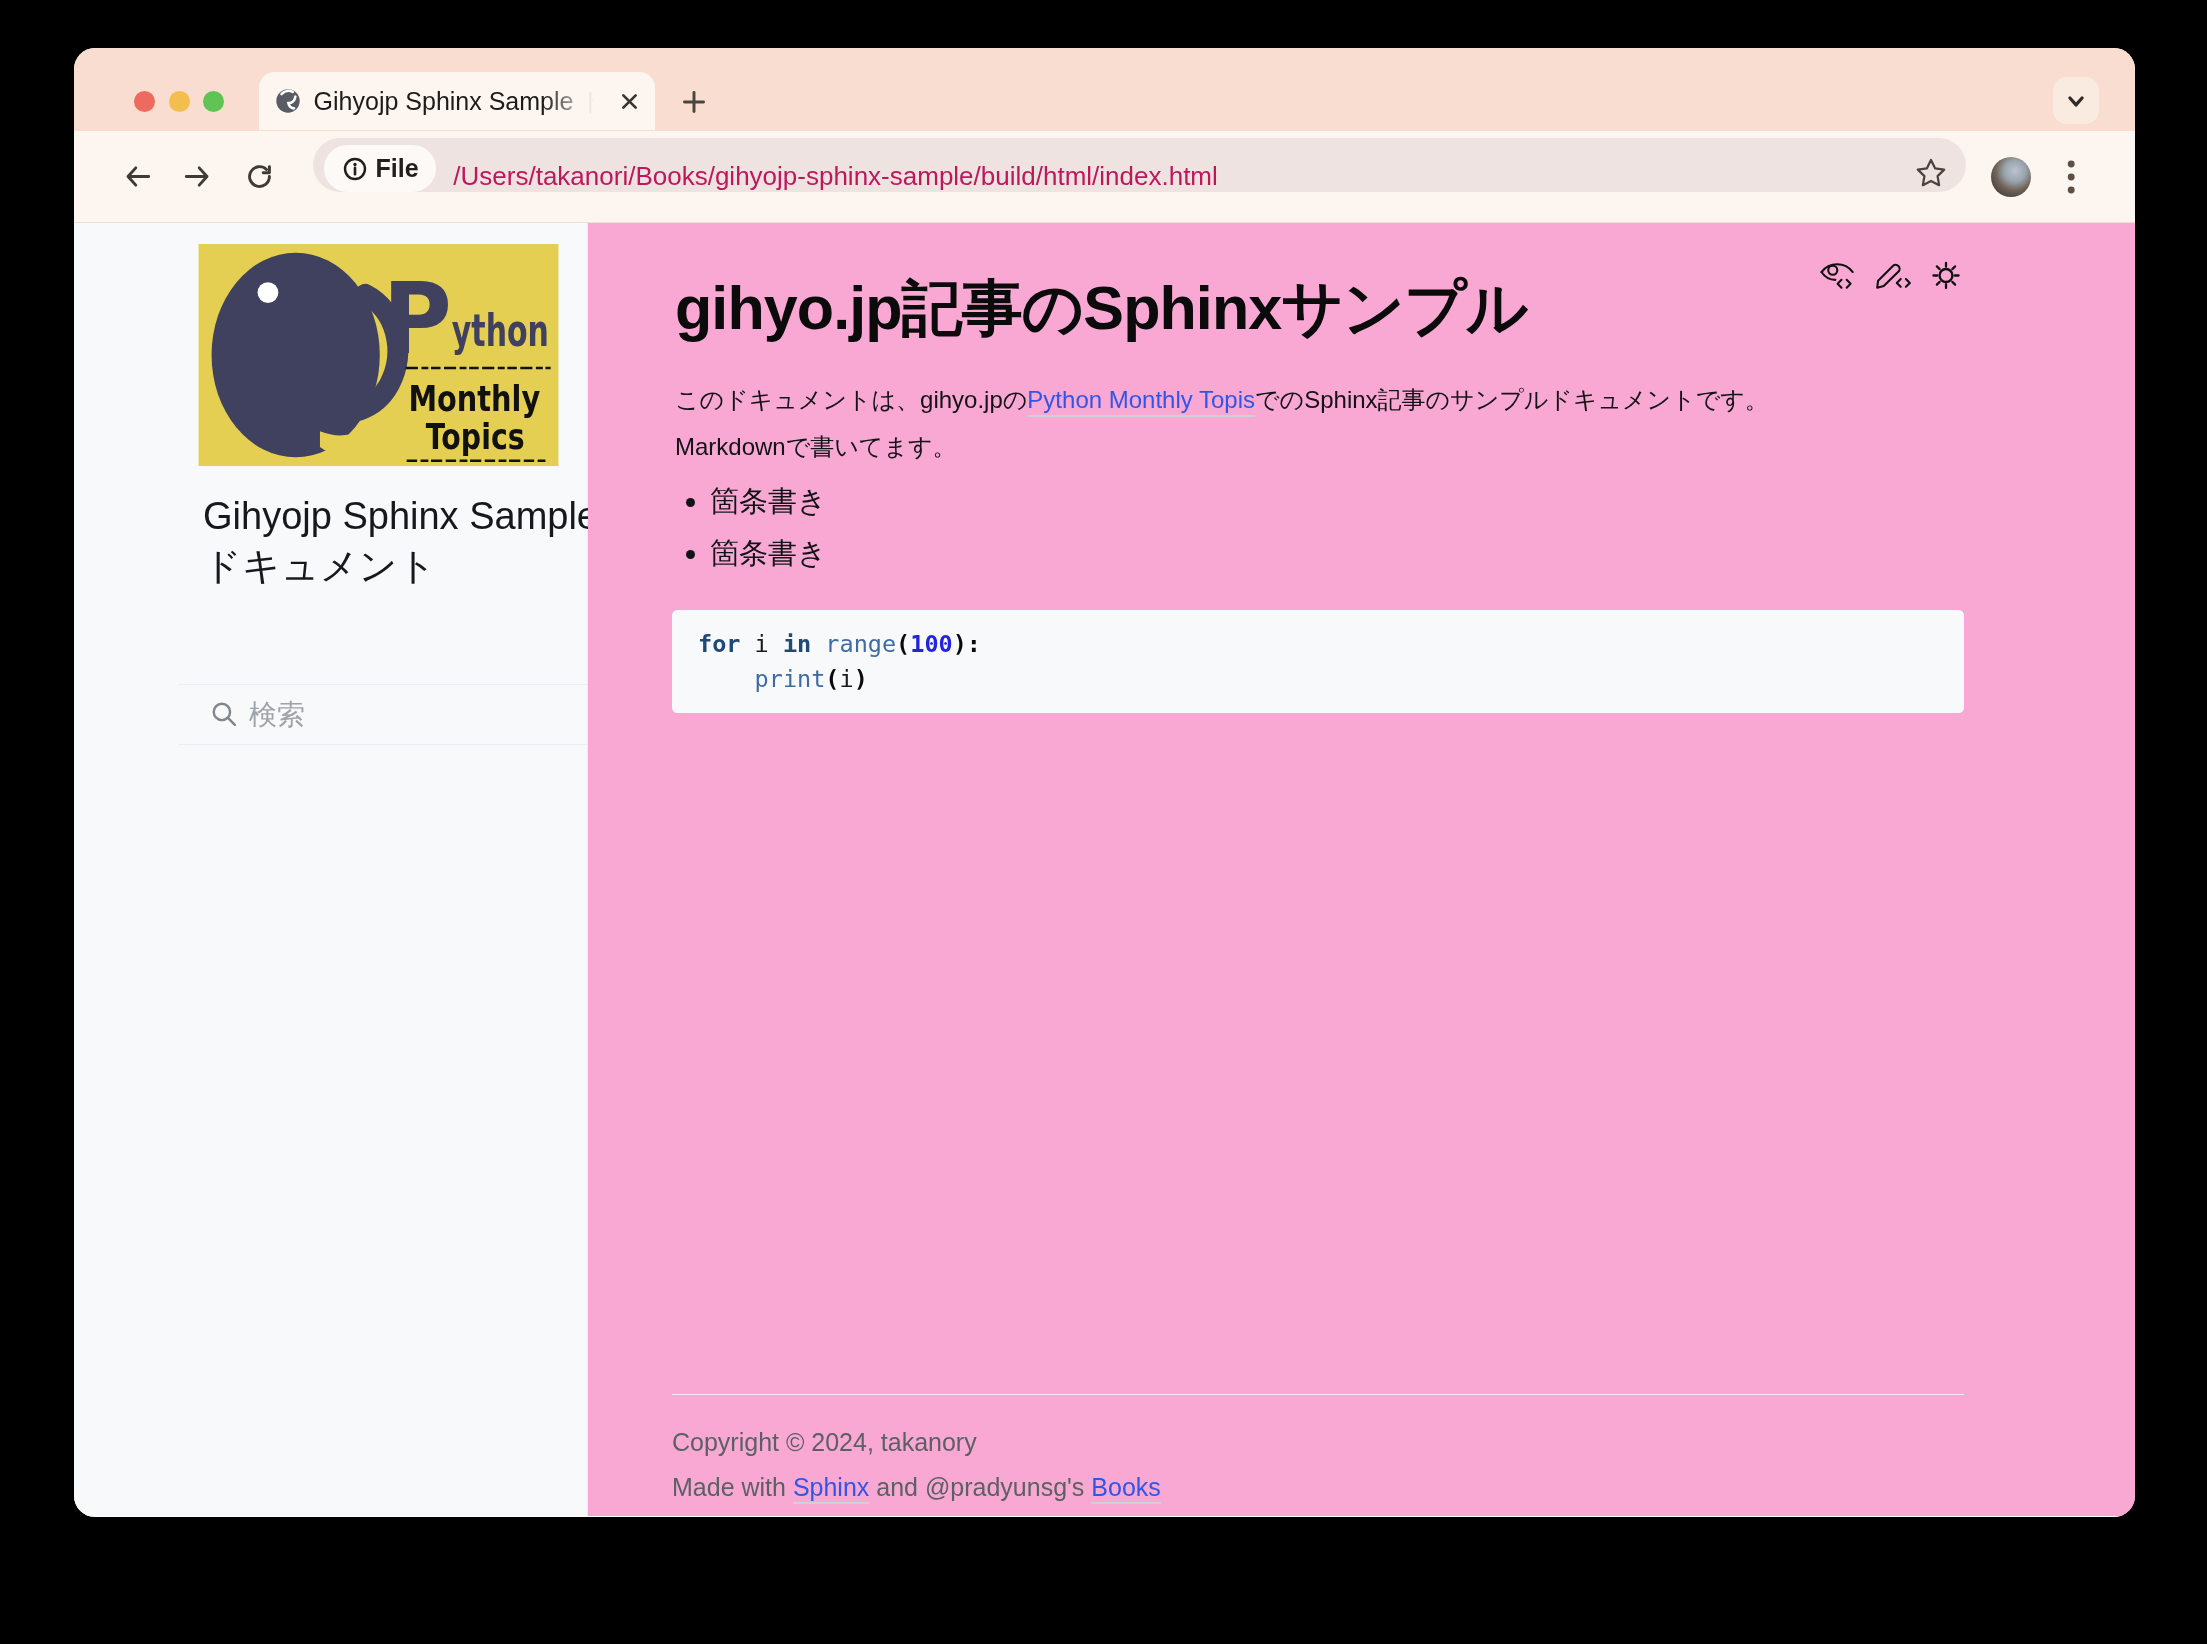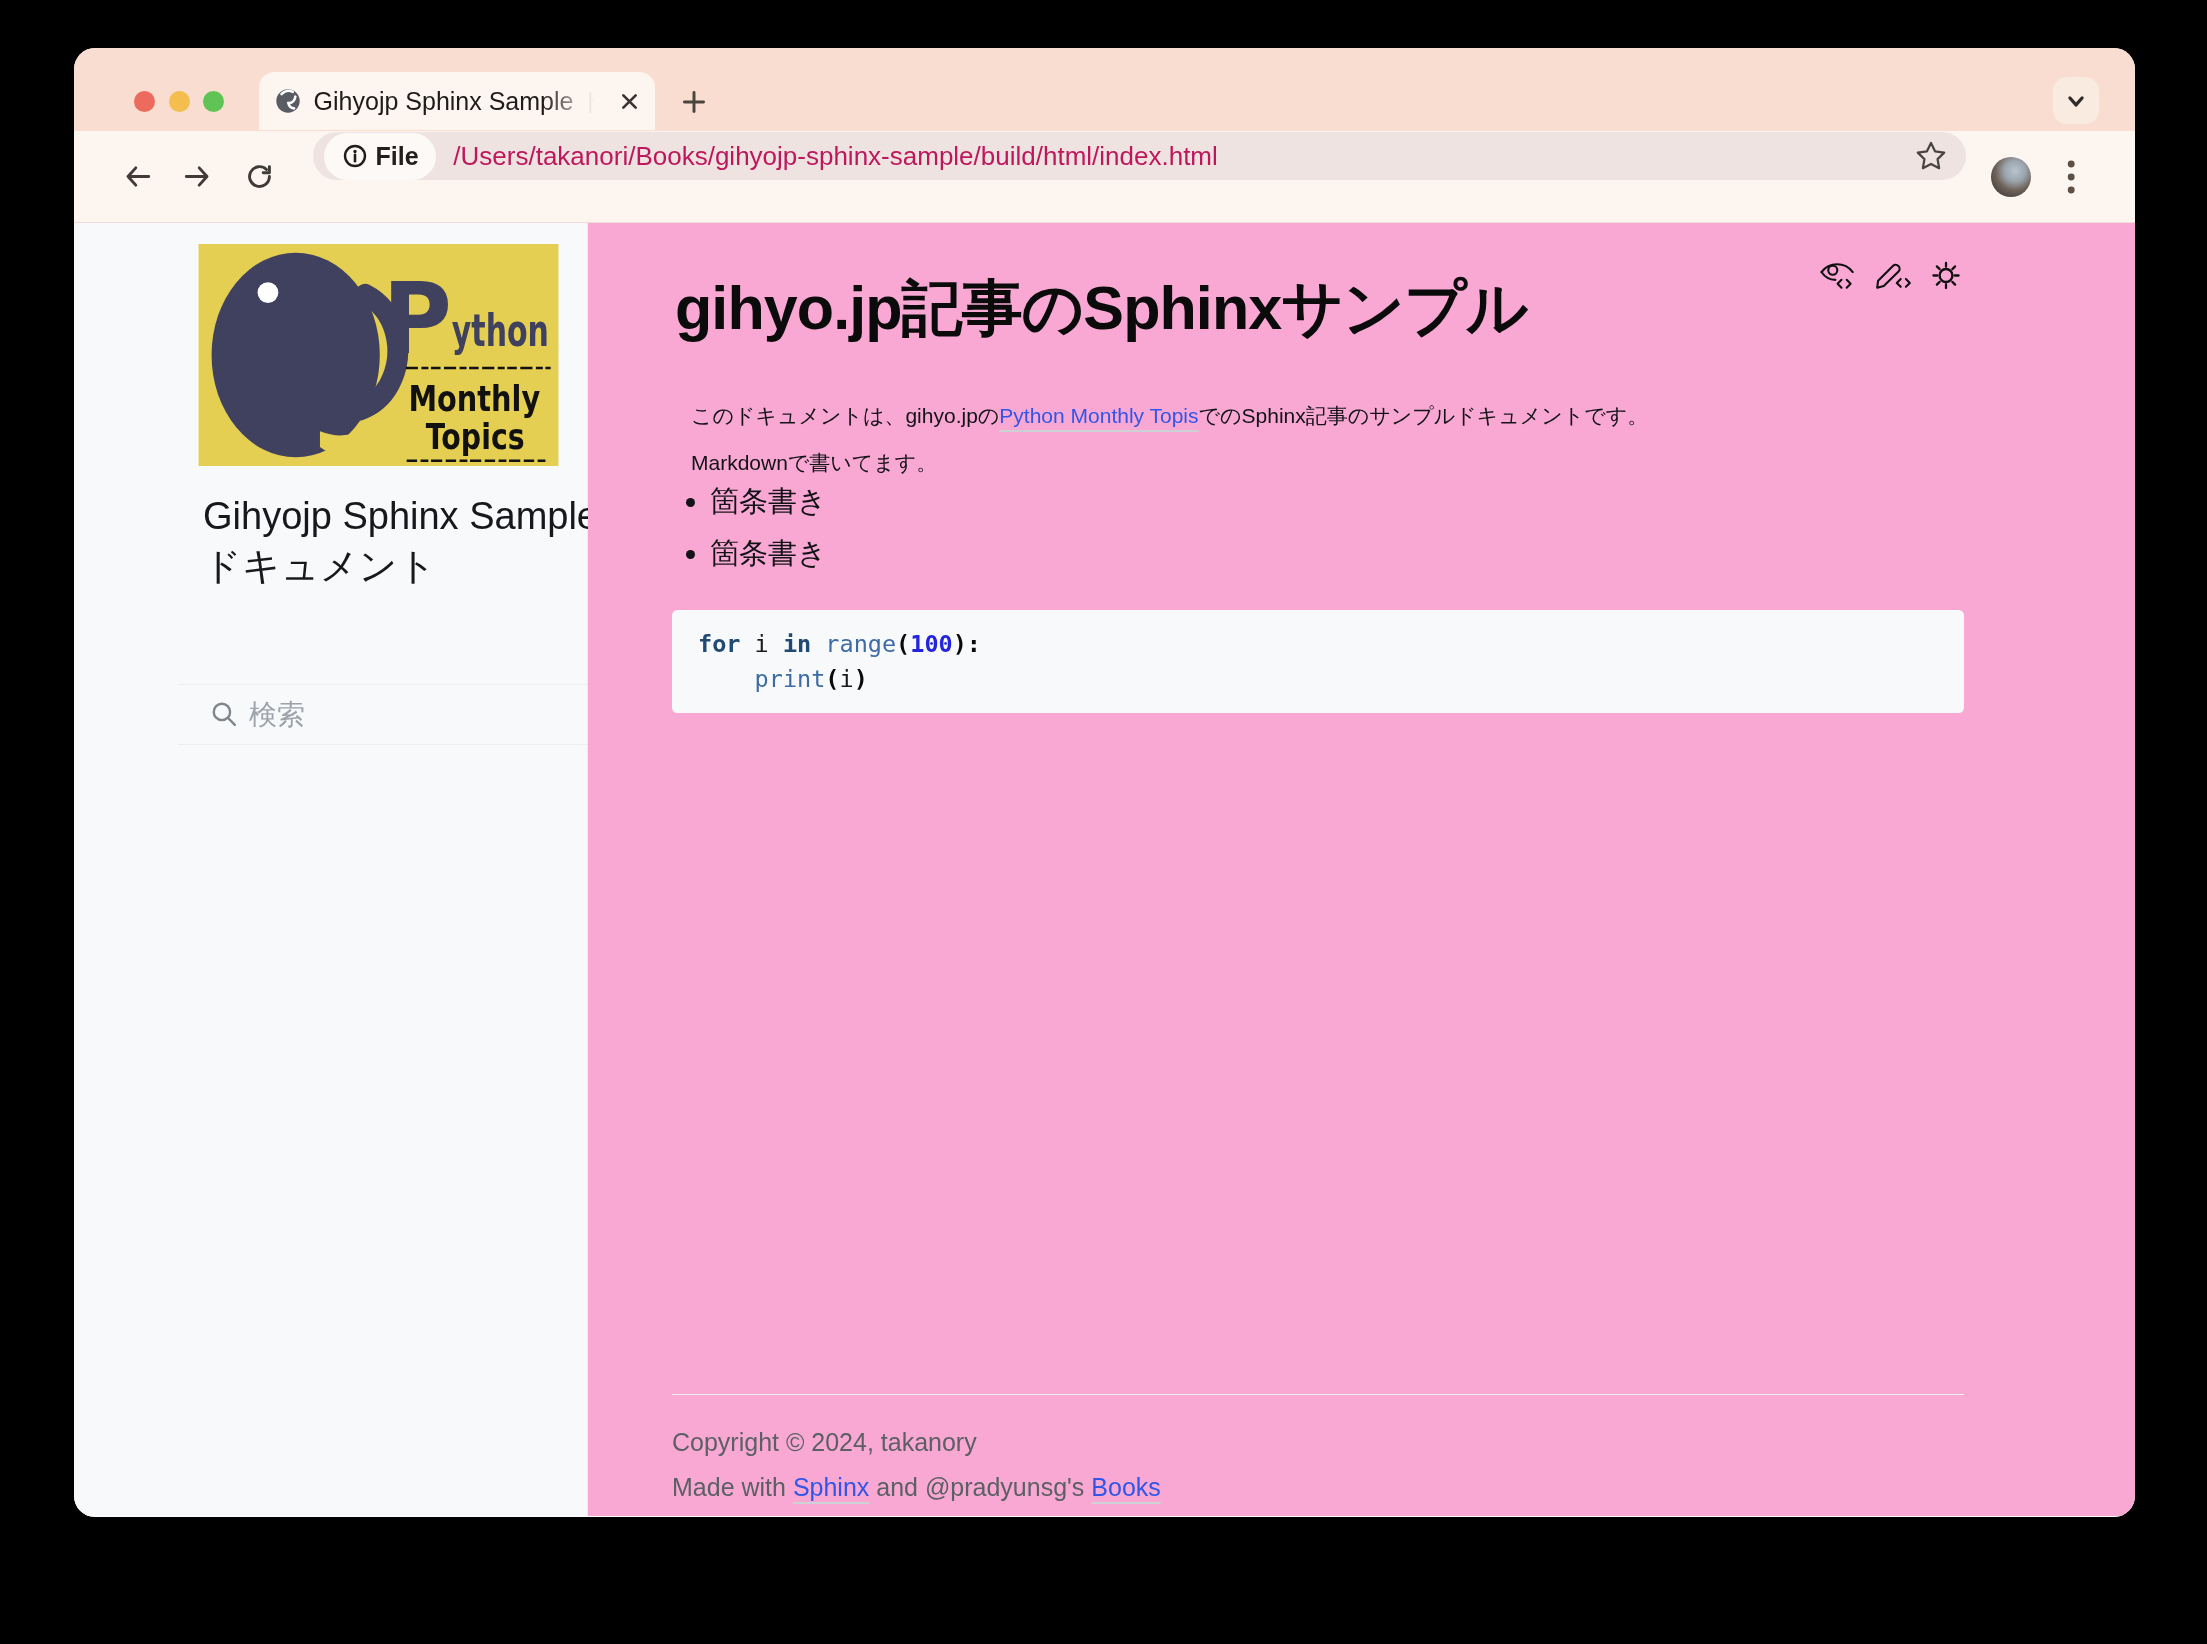--- a/index.html
+++ b/index.html
@@ -39,23 +39,23 @@
     border-radius:14px;background:#faebe0;
   }
   
   .toolbar{
     height:91px;background:var(--toolbar-bg,#fdf6f0);position:relative;
     border-bottom:1.7px solid #f0dfd8;box-sizing:content-box;
   }
   .nav{position:absolute;top:29.5px;}
   .nav-back{left:48px;} .nav-fwd{left:108px;} .nav-reload{left:170px;}
   .urlbar{
-    position:absolute;left:239px;top:1px;width:1653px;height:48px;
+    position:absolute;left:239px;top:7px;width:1653px;height:54px;
     border-radius:30px;background:var(--urlbar-bg,#eee3e0);
-    display:flex;align-items:center;box-sizing:border-box;padding:0 15.6px 0 11.3px;cursor:text;
+    display:flex;align-items:flex-end;box-sizing:border-box;padding:0 15.6px 0 11.3px;cursor:text;
   }
   .chip{
     height:47px;border-radius:23.5px;background:var(--chip-bg,#fdf9f6);
     display:flex;align-items:center;gap:7.8px;padding:0 17.4px;flex:0 0 auto;cursor:pointer;
   }
   .chip-label{font-size:25px;color:#211e1b;font-weight:600;}
   .url-text{margin-left:17.4px;font-size:26px;color:#be185d;white-space:nowrap;overflow:hidden;flex:1;}
   .star{margin-left:auto;display:flex;cursor:pointer;}
   .avatar{
     position:absolute;left:1917px;top:26px;width:40px;height:40px;border-radius:50%;cursor:pointer;
@@ -85,21 +85,21 @@
   }
   .search-input::placeholder{color:#9ea3a9;opacity:1;}
   
   .main{flex:1;background:#f9a8d4;position:relative;}
   .actions{position:absolute;left:1229px;top:33px;display:flex;gap:12px;}
   .actions .iconbtn{width:42px;height:38px;}
   .h1{
     position:absolute;left:87px;top:45px;margin:0;
     font-size:61px;font-weight:700;color:#0b0b0c;letter-spacing:-0.9px;white-space:nowrap;
   }
-  .intro{position:absolute;left:87px;top:153px;width:1304px;margin:16px;font-size:21px;line-height:47px;color:#121317;}
+  .intro{position:absolute;left:87px;top:153px;width:1304px;margin:0;font-size:24px;line-height:47px;color:#121317;}
   a.content-link{
     color:var(--link-blue,#3056e8);text-decoration:underline;
     text-decoration-color:#cdd1d6;text-decoration-thickness:1.7px;text-underline-offset:7px;cursor:pointer;
   }
   .bullets{position:absolute;left:103px;top:261px;margin:0;padding-left:19px;font-size:29px;color:#121317;}
   .bullets li{margin-bottom:17.4px;line-height:35px;}
   .codeblock{
     position:absolute;left:84px;top:387px;width:1292px;box-sizing:border-box;
     background:var(--code-bg,#f8f9fb);border-radius:5.2px;padding:16.5px 26px;
   }

